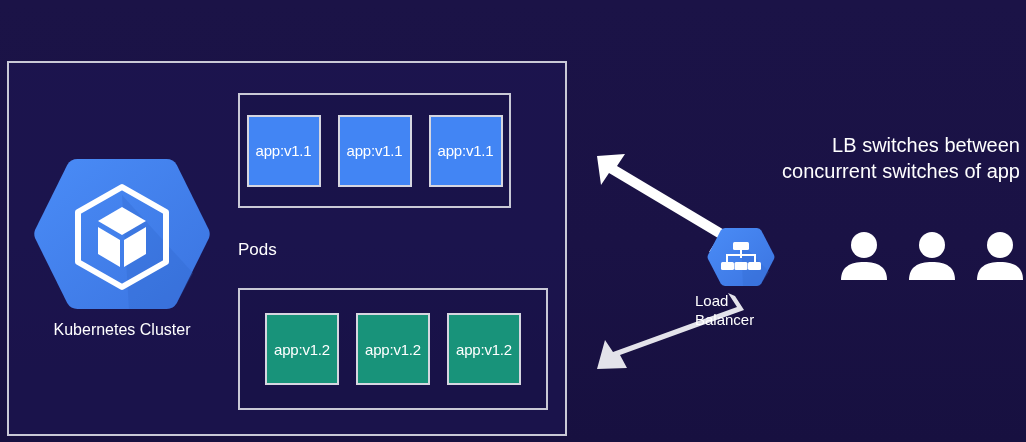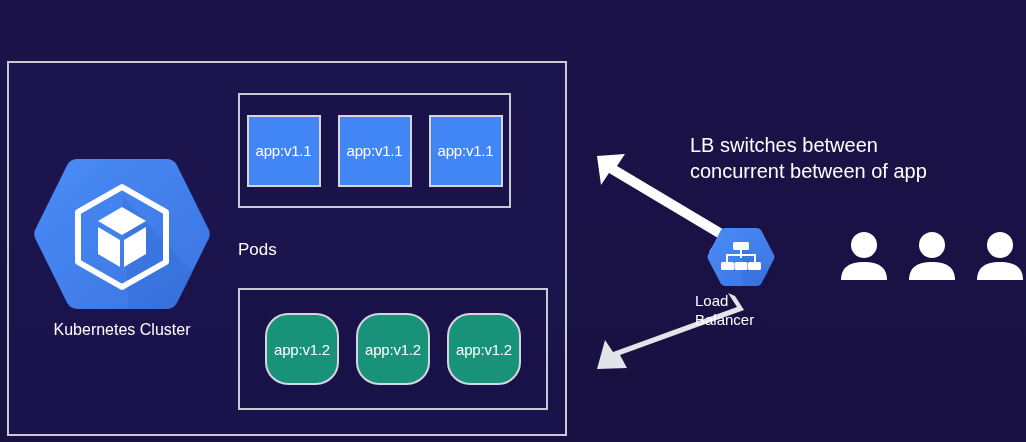--- a/index.html
+++ b/index.html
@@ -83,39 +83,39 @@
     border: 2px solid #d6d6e0;
     box-sizing: border-box;
     display: flex;
     align-items: center;
     justify-content: center;
     color: #ffffff;
     font-size: 15px;
     letter-spacing: -0.2px;
   }
   .pod.v1-1 { background: #4285f4; }
-  .pod.v1-2 { background: #18937a; border-radius: 23px; }
+  .pod.v1-2 { background: #18937a; }
 
   #pods-label {
     position: absolute;
     left: 238px;
     top: 240px;
     width: 310px;
     text-align: left;
     color: #ffffff;
     font-size: 17px;
   }
 
   
   #lb-caption {
     position: absolute;
     left: 690px;
     top: 132px;
     width: 330px;
-    text-align: left;
+    text-align: right;
     color: #ffffff;
     font-size: 20px;
     line-height: 26px;
   }
 
   #lb-node {
     position: absolute;
     left: 695px;
     top: 226px;
     width: 92px;
@@ -202,21 +202,21 @@
     <g>
       <path d="M735 245 L726 231 L617 166 L625 154 L597 156 L601 185 L609 173 L718 238 L709 252 Z" fill="#ffffff"></path>
     </g>
     <g>
       <path d="M735 296 L744 310 L620 355 L627 368 L597 369 L605 340 L613 352 L737 307 L728 293 Z" fill="#e3e3ea"></path>
     </g>
   </svg>
 
   <div id="lb-caption">
     <div>LB switches between</div>
-    <div>concurrent between of app</div>
+    <div>concurrent switches of app</div>
   </div>
 
   <div id="lb-node">
     <div class="hex-wrap small">
       <svg class="hex-svg" viewBox="0 0 68 62" xmlns="http://www.w3.org/2000/svg">
         <defs>
           <linearGradient id="hexgrad2" x1="0" y1="0" x2="1" y2="1">
             <stop offset="0%" stop-color="#4a8cf7"></stop>
             <stop offset="100%" stop-color="#3b74e0"></stop>
           </linearGradient>

